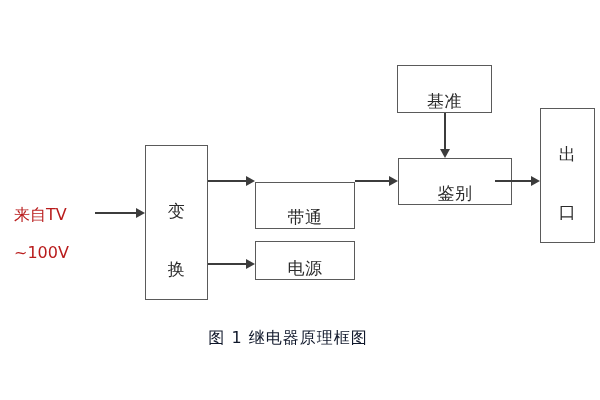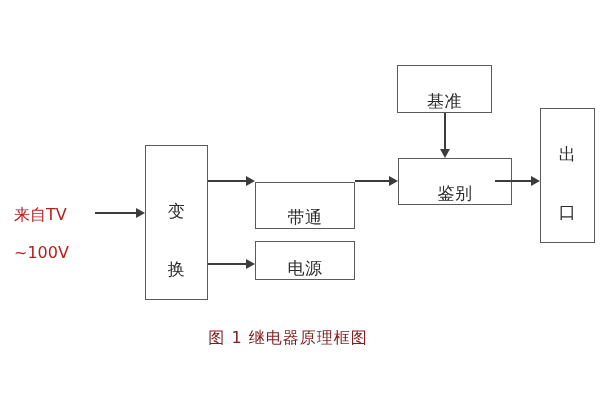--- a/index.html
+++ b/index.html
@@ -91,21 +91,21 @@
   #input-label .line { display: block; }
 
   
   #caption {
     position: absolute;
     left: 0;
     top: 328px;
     width: 576px;
     text-align: center;
     font-size: 16px;
-    color: #7f1d1d;
+    color: #0f172a;
     letter-spacing: 1px;
   }
 </style>
 </head>
 <body>
 
 <div id="canvas">
 
   <div id="input-label">
     <span class="line">来自TV</span>

